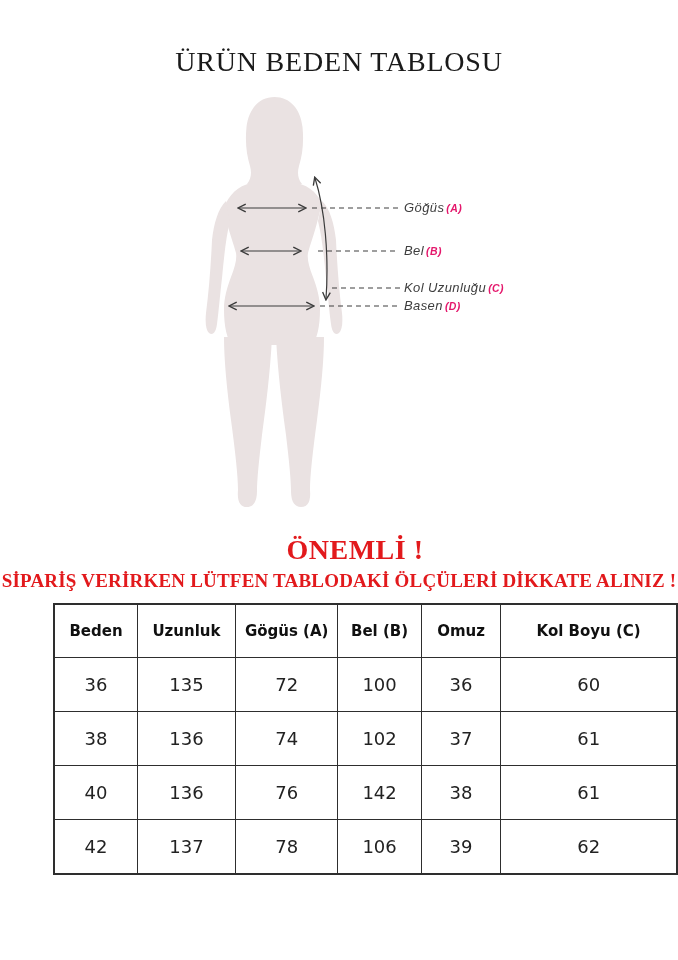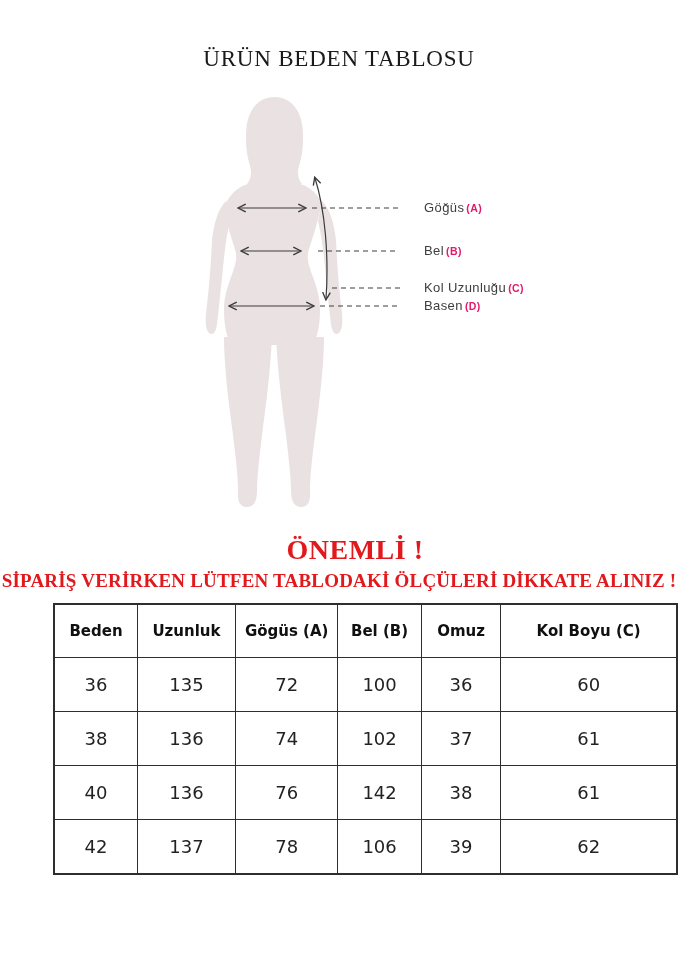--- a/index.html
+++ b/index.html
@@ -8,30 +8,30 @@
     width:678px;height:960px;
     background:#ffffff;
     overflow:hidden;
     font-family:"Liberation Sans", sans-serif;
   }
   
   .page-title{
     position:absolute;top:46px;left:0;width:678px;
     text-align:center;
     font-family:"Liberation Serif", serif;
-    font-size:23px;font-weight:400;color:#1a1a1a;
+    font-size:28px;font-weight:400;color:#1a1a1a;
     letter-spacing:0.8px;
   }
   
   .diagram{position:absolute;left:180px;top:85px;width:330px;height:430px;}
   .diagram svg{position:absolute;left:0;top:0;}
   .measure-label{
-    position:absolute;left:244px;
+    position:absolute;left:224px;
     font-size:13px;color:#3d3d3d;letter-spacing:0.4px;
-    white-space:nowrap;line-height:14px;
+    white-space:nowrap;line-height:14px;font-style:italic;
   }
   .measure-label .letter{
     font-size:10.5px;font-weight:bold;color:#e4186c;margin-left:2px;
   }
   .lbl-0{top:116px;} .lbl-1{top:159px;} .lbl-2{top:196px;} .lbl-3{top:214px;}
   
   .warning-heading{
     position:absolute;top:534px;left:0;width:678px;
     text-align:center;
     font-family:"Liberation Serif", serif;

